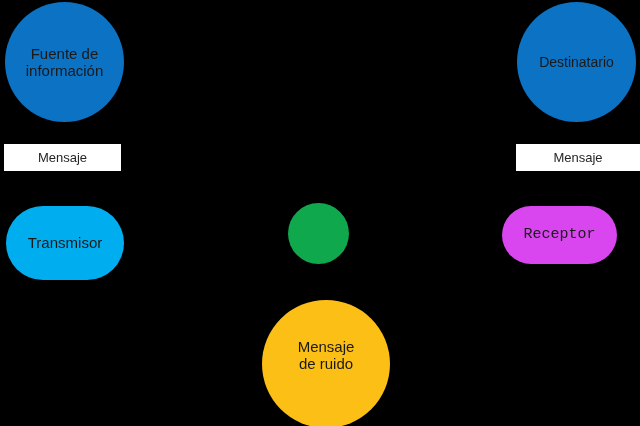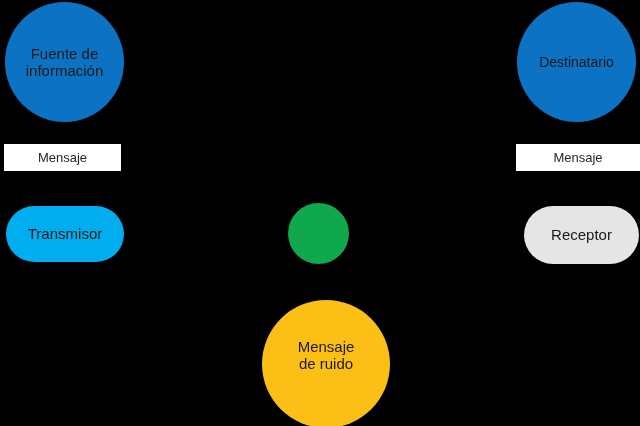--- a/index.html
+++ b/index.html
@@ -61,29 +61,30 @@
     width: 117px; height: 27px;
   }
   #label-message-right {
     left: 516px; top: 144px;
     width: 124px; height: 27px;
   }
 
   
   #node-transmitter {
     left: 6px;  top: 206px;
-    width: 118px; height: 56px;
+    width: 118px; height: 74px;
     background: #00ADEE;
     font-size: 15px;
   }
   #node-receiver {
-    left: 524px; top: 206px;
+    left: 502px; top: 206px;
     width: 115px; height: 58px;
-    background: #e5e5e5;
+    background: #d946ef;
     font-size: 15px;
+    font-family: Liberation Mono, monospace;
   }
 
   
   #node-channel {
     left: 288px; top: 203px;
     width: 61px; height: 61px;
     background: #10A84C;
   }
 
   

